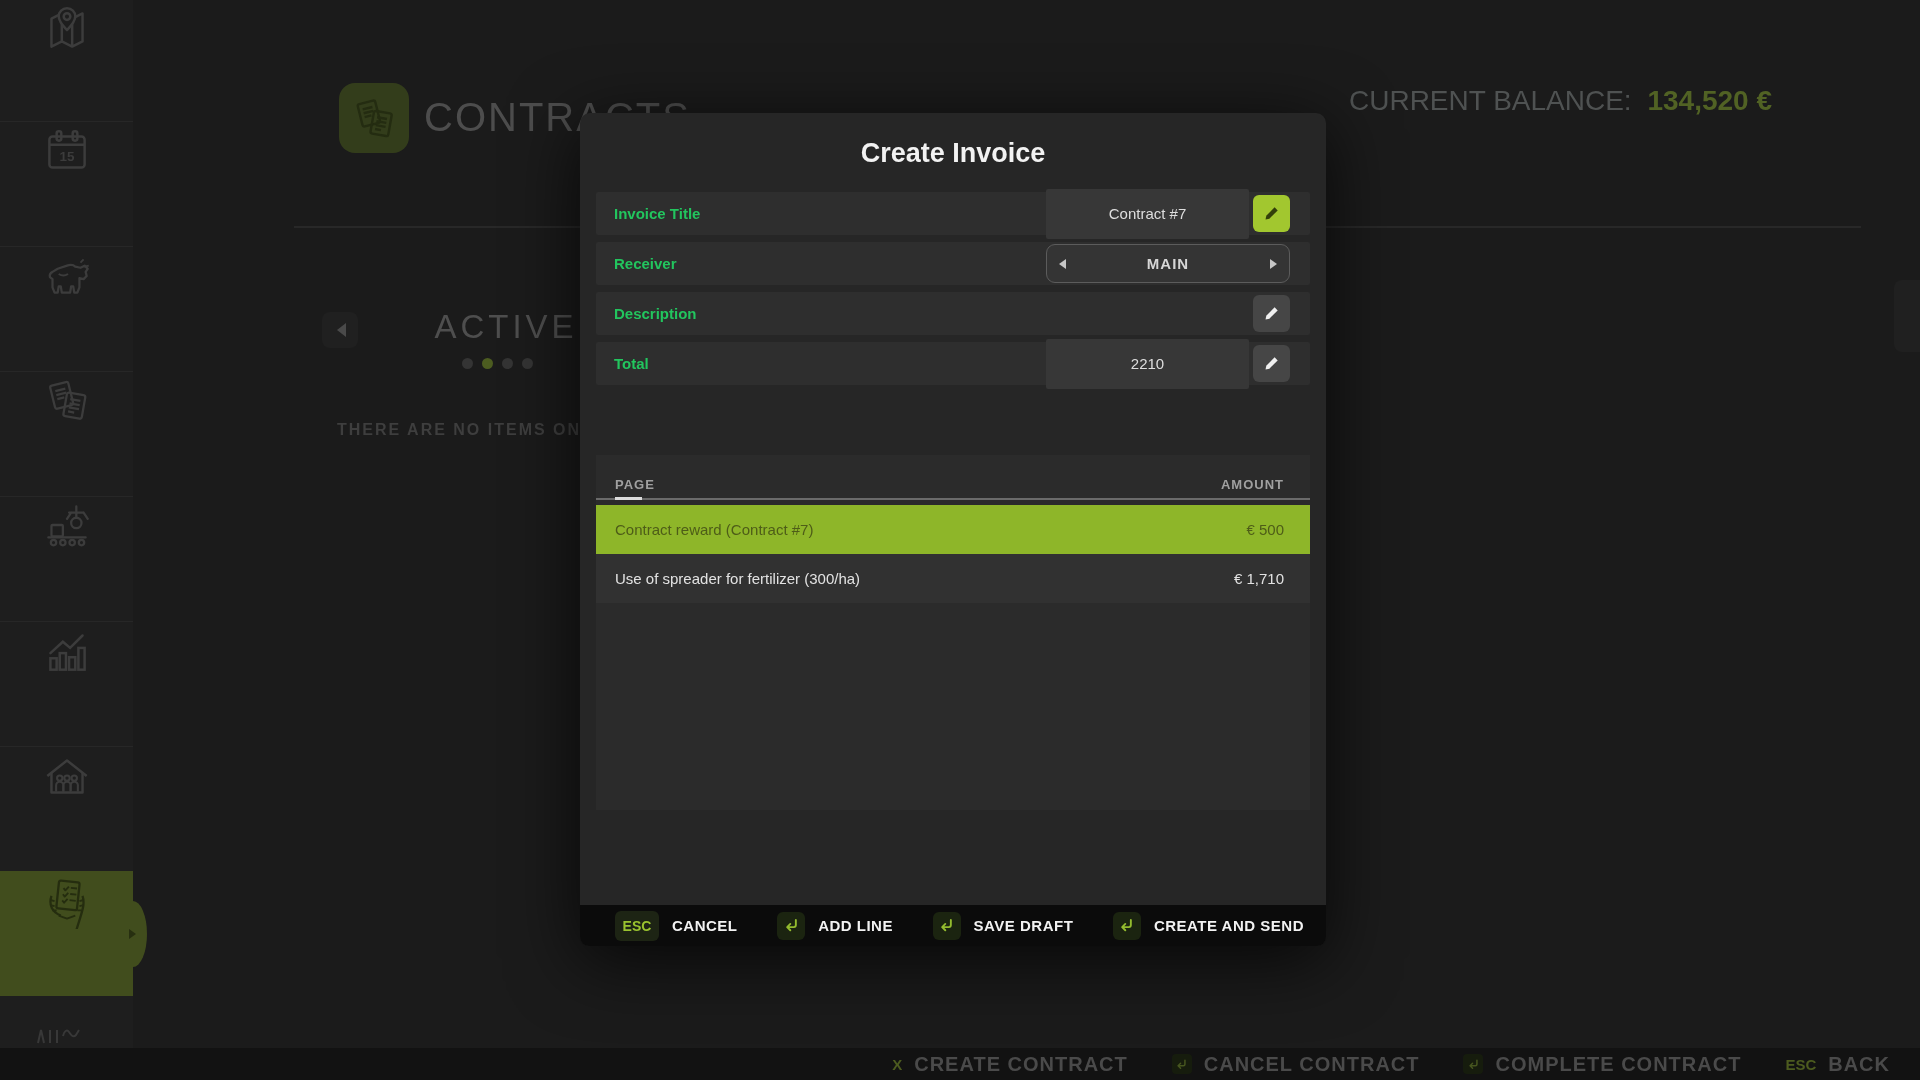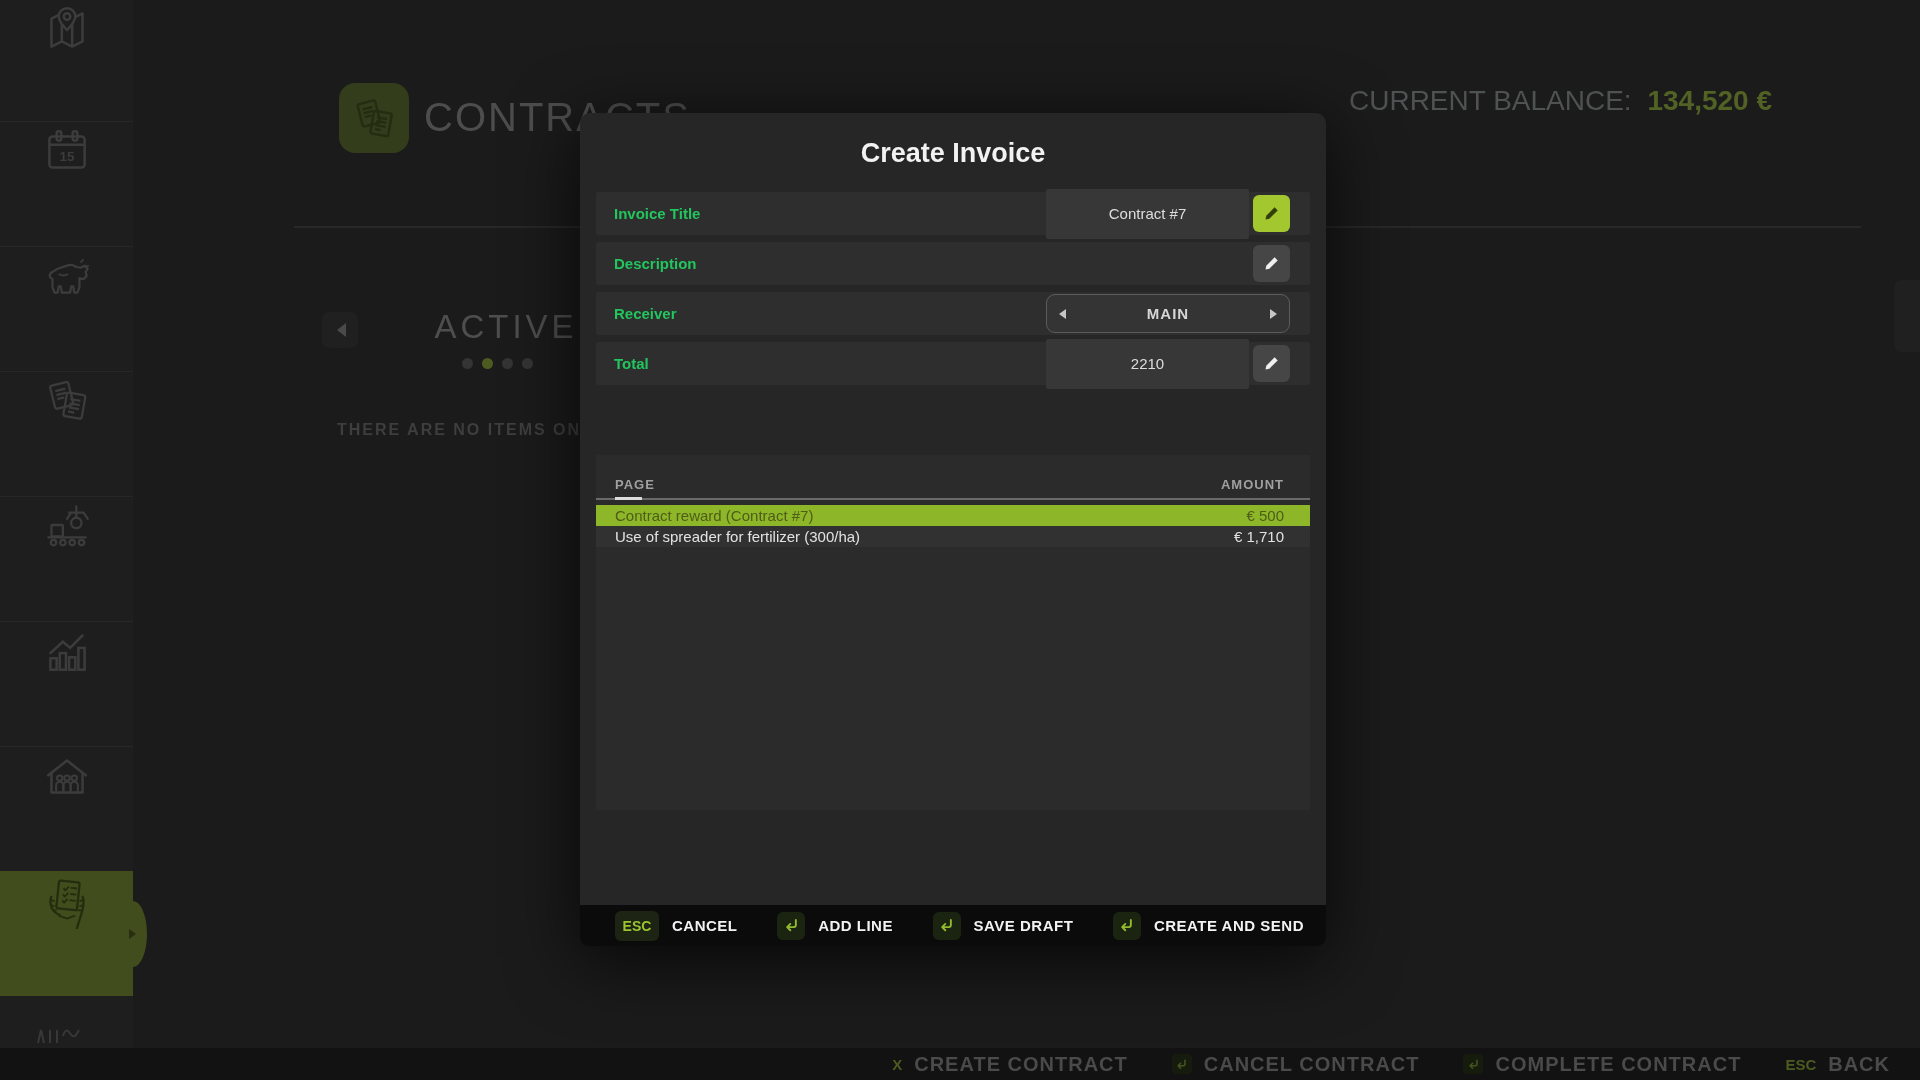--- a/index.html
+++ b/index.html
@@ -71,21 +71,21 @@
   .sp-l,.sp-r{position:absolute;top:50%;transform:translateY(-50%);width:0;height:0;border:5px solid transparent;}
   .sp-l{left:12px;border-right:7px solid #c6c6c6;border-left:none;}
   .sp-r{right:12px;border-left:7px solid #c6c6c6;border-right:none;}
 
   .m-panel{position:absolute;left:16px;right:16px;top:342px;height:355px;background:#2b2b2b;}
   .t-head{height:37px;display:flex;align-items:flex-end;justify-content:space-between;
           padding:0 26px 6px 19px;font-size:13px;font-weight:bold;color:#a0a0a0;letter-spacing:1px;}
   .t-rule{height:2px;background:#6a6a6a;position:relative;}
   .t-rule .seg{position:absolute;left:19px;top:-1px;width:27px;height:3px;background:#dcdcdc;}
   .t-gap{height:5px;}
-  .t-row{height:21px;display:flex;align-items:center;justify-content:space-between;
+  .t-row{height:49px;display:flex;align-items:center;justify-content:space-between;
          padding:0 26px 0 19px;font-size:15px;}
   .t-row.sel{background:#8eb629;color:#4e5d18;}
   .t-row.alt{background:#313131;color:#e2e2e2;}
 
   .m-actions{position:absolute;left:0;right:0;bottom:0;height:41px;background:#0b0b0b;border-radius:0 0 9px 9px;
              display:flex;align-items:center;justify-content:space-between;
              padding:0 22px 0 35px;box-sizing:border-box;}
   .ma-group{display:flex;align-items:center;gap:13px;}
   .ma-label{font-size:15px;font-weight:bold;color:#f2f2f2;letter-spacing:0.5px;white-space:nowrap;}
   .esc-badge{width:44px;height:30px;border-radius:6px;background:#1d2414;display:flex;align-items:center;
@@ -274,34 +274,34 @@
       <div class="m-row">
         <span class="m-label">Invoice Title</span>
         <span class="valbox">Contract #7</span>
         <span class="editbtn active">
           <svg viewBox="0 0 24 24">
               <path d="M15.9 4.2 l3.9 3.9 L9.3 18.6 4.5 19.5 l.9-4.8 z" fill="#333f0a"></path>
             </svg>
         </span>
       </div>
       <div class="m-row">
-        <span class="m-label">Description</span>
-        <span class="valbox" style="background:transparent;"></span>
-        <span class="editbtn">
-          <svg viewBox="0 0 24 24">
-              <path d="M15.9 4.2 l3.9 3.9 L9.3 18.6 4.5 19.5 l.9-4.8 z" fill="#f0f0f0"></path>
-            </svg>
-        </span>
-      </div>
-      <div class="m-row">
         <span class="m-label">Receiver</span>
         <span class="spinner">
           <i class="sp-l"></i>
           <span>MAIN</span>
           <i class="sp-r"></i>
+        </span>
+      </div>
+      <div class="m-row">
+        <span class="m-label">Description</span>
+        <span class="valbox" style="background:transparent;"></span>
+        <span class="editbtn">
+          <svg viewBox="0 0 24 24">
+              <path d="M15.9 4.2 l3.9 3.9 L9.3 18.6 4.5 19.5 l.9-4.8 z" fill="#f0f0f0"></path>
+            </svg>
         </span>
       </div>
       <div class="m-row">
         <span class="m-label">Total</span>
         <span class="valbox">2210</span>
         <span class="editbtn">
           <svg viewBox="0 0 24 24">
               <path d="M15.9 4.2 l3.9 3.9 L9.3 18.6 4.5 19.5 l.9-4.8 z" fill="#f0f0f0"></path>
             </svg>
         </span>

